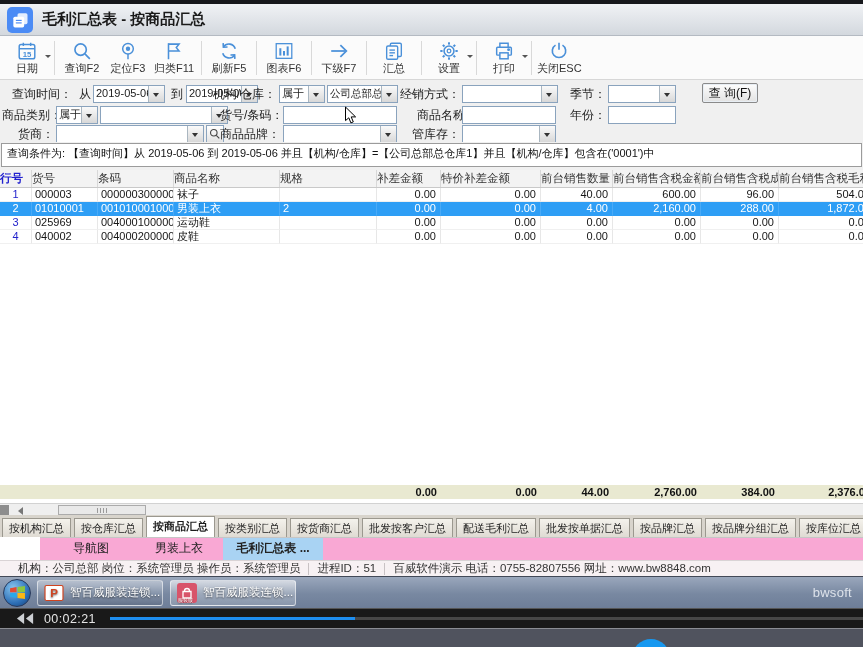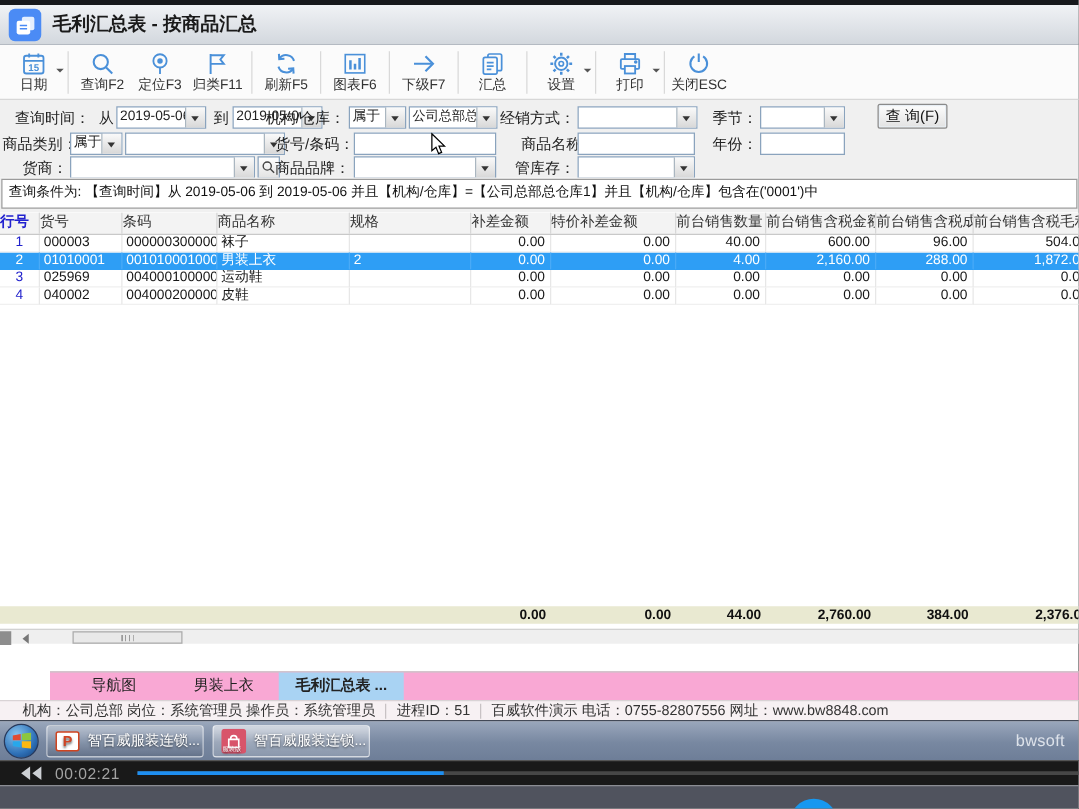--- a/index.html
+++ b/index.html
@@ -67,21 +67,21 @@
   .sb-sep{width:1px;height:12px;background:#c8c2c4;margin:0 8px;}
 
   .taskbar{position:absolute;left:0;top:576px;width:863px;height:32px;background:linear-gradient(#9aa7bc,#7888a1 55%,#6e7e98);border-top:1px solid #424957;display:flex;align-items:center;box-sizing:border-box;}
   .start-orb{width:28px;height:28px;margin:0 6px 0 3px;border-radius:50%;background:radial-gradient(circle at 35% 30%,#86c4ef,#2d6fb6 62%,#143d72);border:1px solid #27395c;box-sizing:border-box;display:flex;align-items:center;justify-content:center;}
   .task-app{position:relative;height:26px;width:126px;margin-right:7px;border:1px solid rgba(255,255,255,.55);border-radius:3px;background:linear-gradient(rgba(255,255,255,.34),rgba(255,255,255,.10) 52%,rgba(0,0,0,.10));display:flex;align-items:center;padding:0 6px;box-sizing:border-box;color:#fff;font-size:11.5px;text-shadow:0 1px 2px rgba(0,0,0,.65);white-space:nowrap;overflow:hidden;}
   .task-app.active{background:linear-gradient(rgba(255,255,255,.60),rgba(255,255,255,.28) 52%,rgba(255,255,255,.18));}
   .task-app .aic{width:20px;height:20px;margin-right:6px;flex:0 0 auto;position:relative;}
   .task-app .badge{position:absolute;left:1px;bottom:0;font-size:5px;color:#fff;line-height:5px;}
   .brand{margin-left:auto;margin-right:11px;color:#dde2ea;font-size:13px;letter-spacing:.3px;}
 
-  .player{position:absolute;left:0;top:608px;width:863px;height:20px;background:#191919;border-top:1px solid #545454;display:flex;align-items:center;box-sizing:border-box;color:#a3a3a3;}
+  .player{position:absolute;left:0;top:608px;width:863px;height:20px;background:#191919;border-top:1px solid #545454;display:flex;align-items:center;box-sizing:border-box;color:#e5e5e5;}
   .rewind{margin-left:16px;display:flex;align-items:center;}
   .ptime{font-size:12.5px;margin-left:10px;letter-spacing:.4px;}
   .ptrack{position:absolute;left:110px;right:0;top:8px;height:3px;background:#474747;}
   .pfill{width:245px;height:3px;background:#1e8ef0;}
 
   .bottomstrip{position:absolute;left:0;top:628px;width:863px;height:19px;background:#50535e;border-top:1px solid #8b8d94;box-sizing:border-box;overflow:hidden;}
   .blue-circle{position:absolute;left:632px;top:10px;width:38px;height:38px;border-radius:50%;background:#1798f0;}
 
   .cursor{position:absolute;left:344px;top:106px;z-index:60;}
 </style>
@@ -397,20 +397,33 @@
         <div class="gc ar" style="width: 96px;">2,376.00</div>
       </div>
   </div>
 
   <div class="hscroll">
     <div class="hs-corner"></div>
     <div class="hs-left"></div>
     <div class="hs-thumb"></div>
   </div>
 
+  <div class="tabs1" id="tabs1">
+      <div class="tab1">按机构汇总</div>
+      <div class="tab1">按仓库汇总</div>
+      <div class="tab1 active">按商品汇总</div>
+      <div class="tab1">按类别汇总</div>
+      <div class="tab1">按货商汇总</div>
+      <div class="tab1">批发按客户汇总</div>
+      <div class="tab1">配送毛利汇总</div>
+      <div class="tab1">批发按单据汇总</div>
+      <div class="tab1">按品牌汇总</div>
+      <div class="tab1">按品牌分组汇总</div>
+      <div class="tab1">按库位汇总</div>
+    </div>
   <div class="tabs2" id="tabs2">
       <div class="tab2">导航图</div>
       <div class="tab2">男装上衣</div>
       <div class="tab2 active">毛利汇总表 ...</div>
     </div>
 
   <div class="statusbar">
     <span class="sb-left">机构：公司总部  岗位：系统管理员  操作员：系统管理员</span>
     <span class="sb-sep"></span>
     <span>进程ID：51</span>

